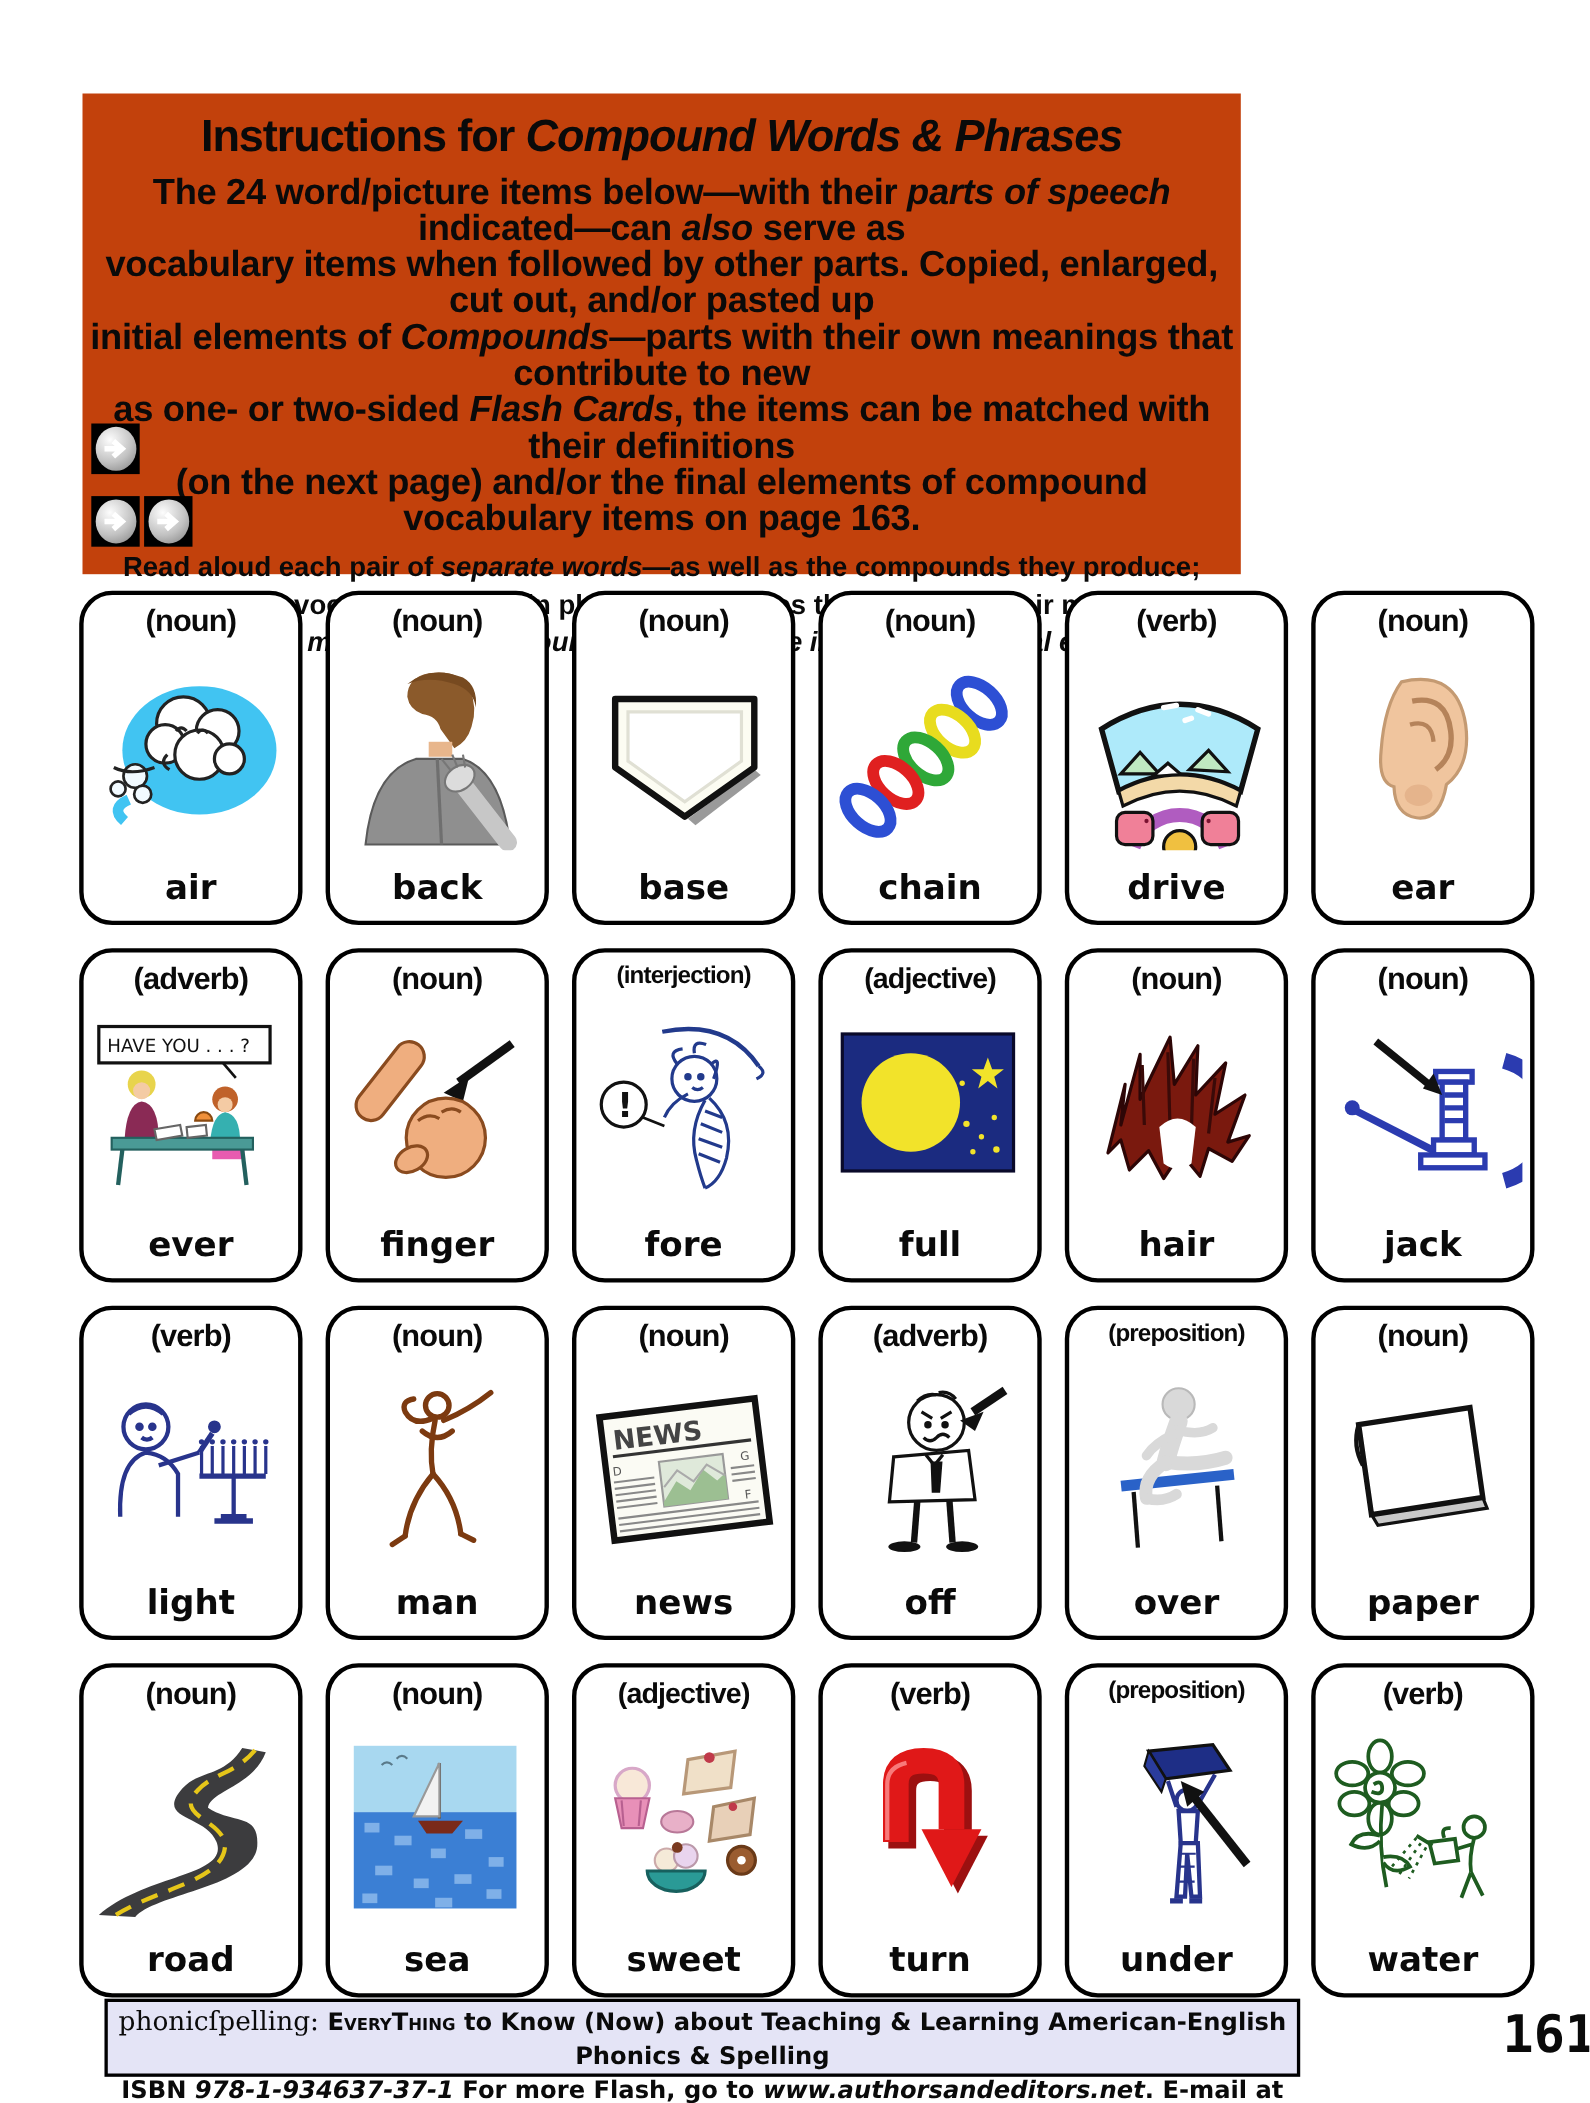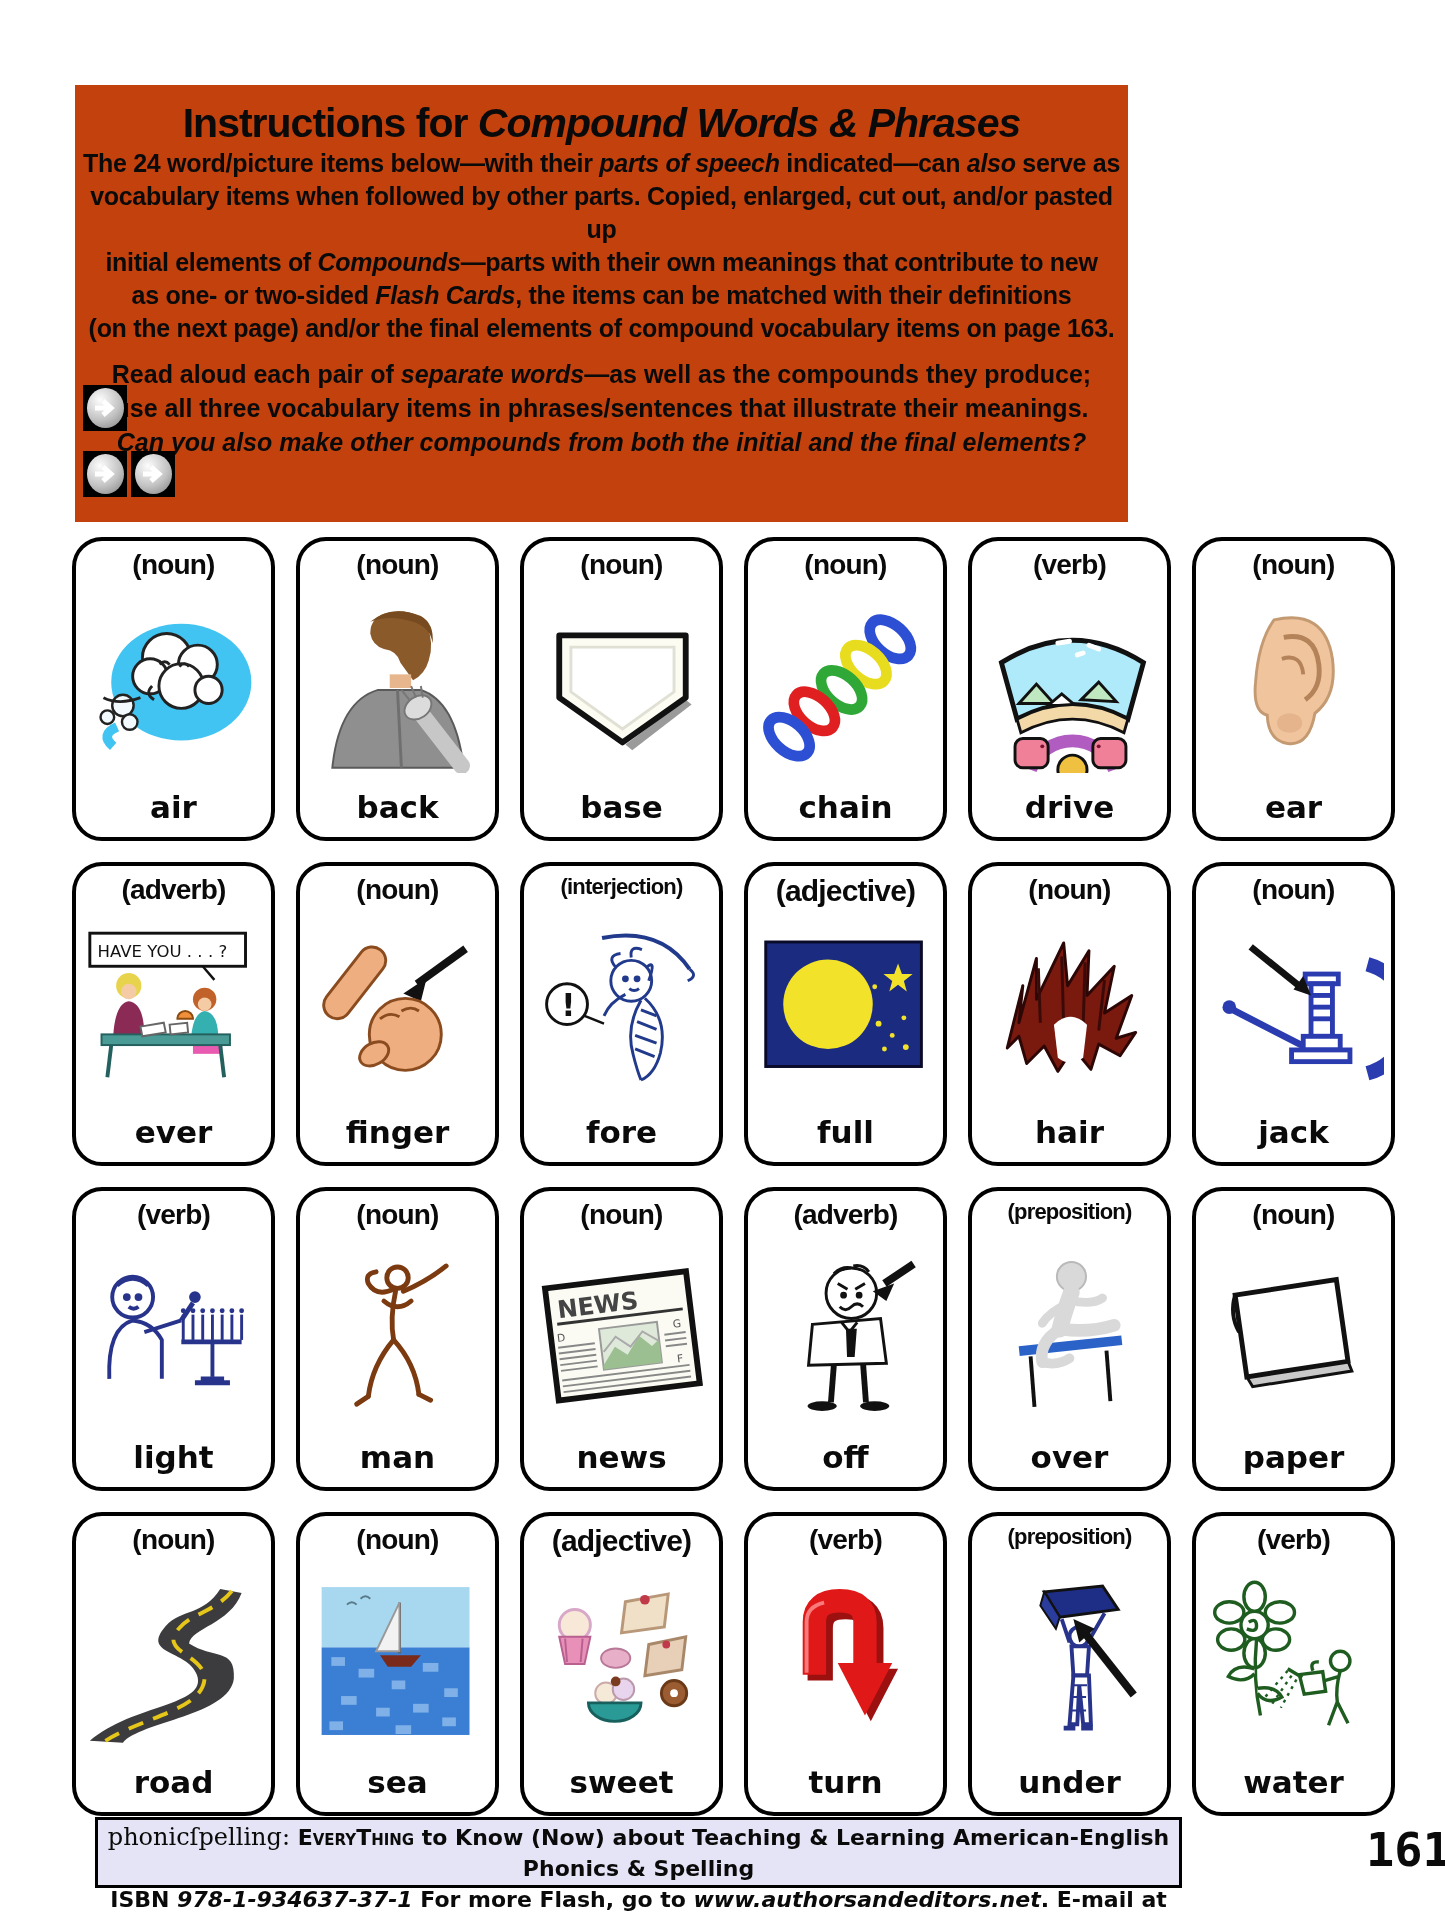--- a/index.html
+++ b/index.html
@@ -5,21 +5,21 @@
   html,body { margin:0; padding:0; background:#ffffff; }
   .page { position:relative; width:1445px; height:1912px; background:#fff;
           font-family:"Liberation Sans", sans-serif; color:#0a0a0a; overflow:hidden; }
 
   
   .header-box { position:absolute; left:75px; top:85px; width:1053px; height:437px;
                 background:#c2410c; }
   .title { text-align:center; font-size:41px; font-weight:bold; margin-top:15px;
            letter-spacing:-1px; }
   .title .it { font-style:italic; }
-  .para { text-align:center; font-weight:bold; font-size:25px;
+  .para { margin-top:10px; text-align:center; font-weight:bold; font-size:33px;
           line-height:33px; letter-spacing:-0.3px; }
   .bullets { position:relative; margin-top:12px; font-weight:bold; font-size:25px;
              line-height:34px; text-align:center; }
   .bullets .line3 { font-style:italic; }
 
   .arrow-btn { position:absolute; width:44px; height:46px; background:#000;
                display:flex; align-items:center; justify-content:center; }
   .arrow-btn .circle { width:37px; height:40px; border-radius:50%;
       background:radial-gradient(circle at 35% 30%, #fdfdfd, #c2c2c2 55%, #7e7e7e);
       display:flex; align-items:center; justify-content:center; }
@@ -28,21 +28,21 @@
   .arrow-3 { left:56px; top:366px; }
 
   
   .grid { position:absolute; left:72px; top:537px; width:1288px;
           display:grid; grid-template-columns:repeat(6,203px); grid-auto-rows:304px;
           column-gap:14px; row-gap:15px;gap:21px; }
   .card { border:4.5px solid #000; border-radius:30px; background:#fff;
           box-sizing:border-box; display:flex; flex-direction:column;
           align-items:center; padding:8px 3px 6px; }
   .pos  { font-size:28px; font-weight:bold; letter-spacing:-0.8px; white-space:nowrap; }
-  .pos.med   { font-size:30px;text-align:right; }
+  .pos.med   { font-size:26px;text-align:right; }
   .pos.small { font-size:22px; }
   .art  { flex:1; width:100%; display:flex; align-items:center; justify-content:center;
           overflow:hidden; }
   .word { font-family:"DejaVu Sans", sans-serif; font-size:31px; font-weight:bold;
           line-height:1; margin-bottom:8px; }
 
   
   .footer-box { position:absolute; left:95px; top:1817px; width:1087px; height:71px;
                 background:#e4e4f6; border:3px solid #000; box-sizing:border-box;
                 text-align:center; font-family:"DejaVu Sans", sans-serif;

